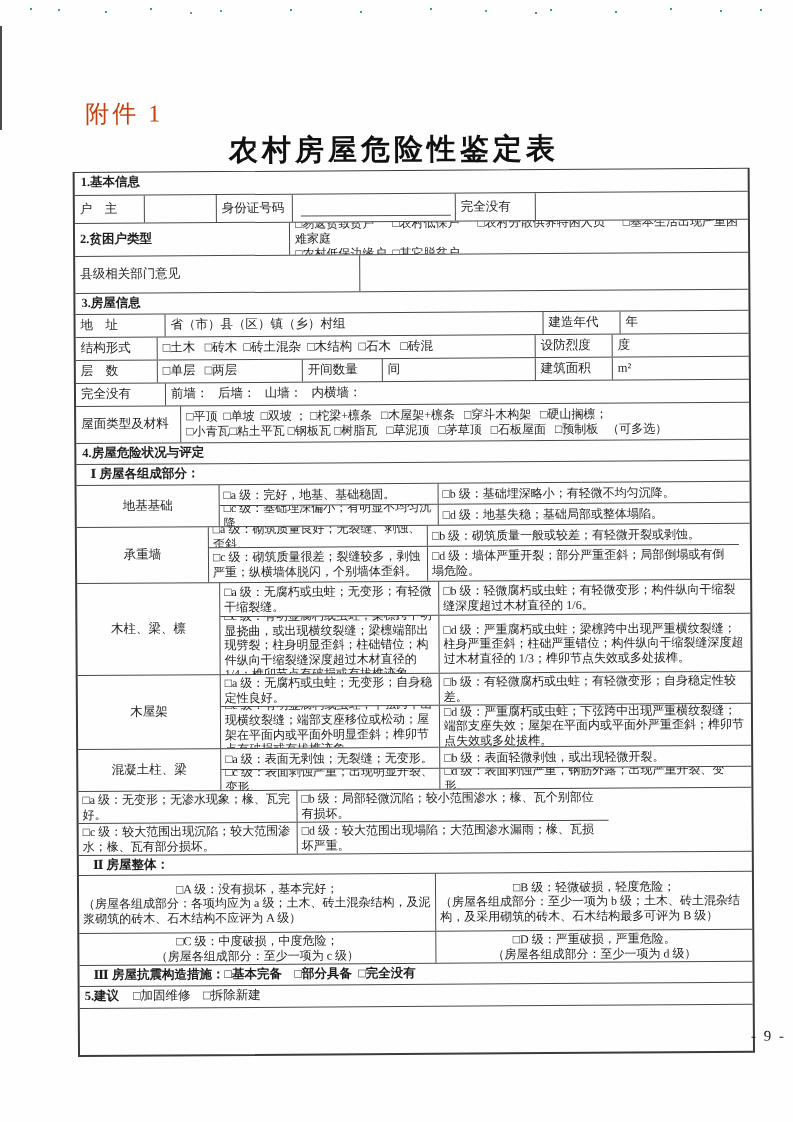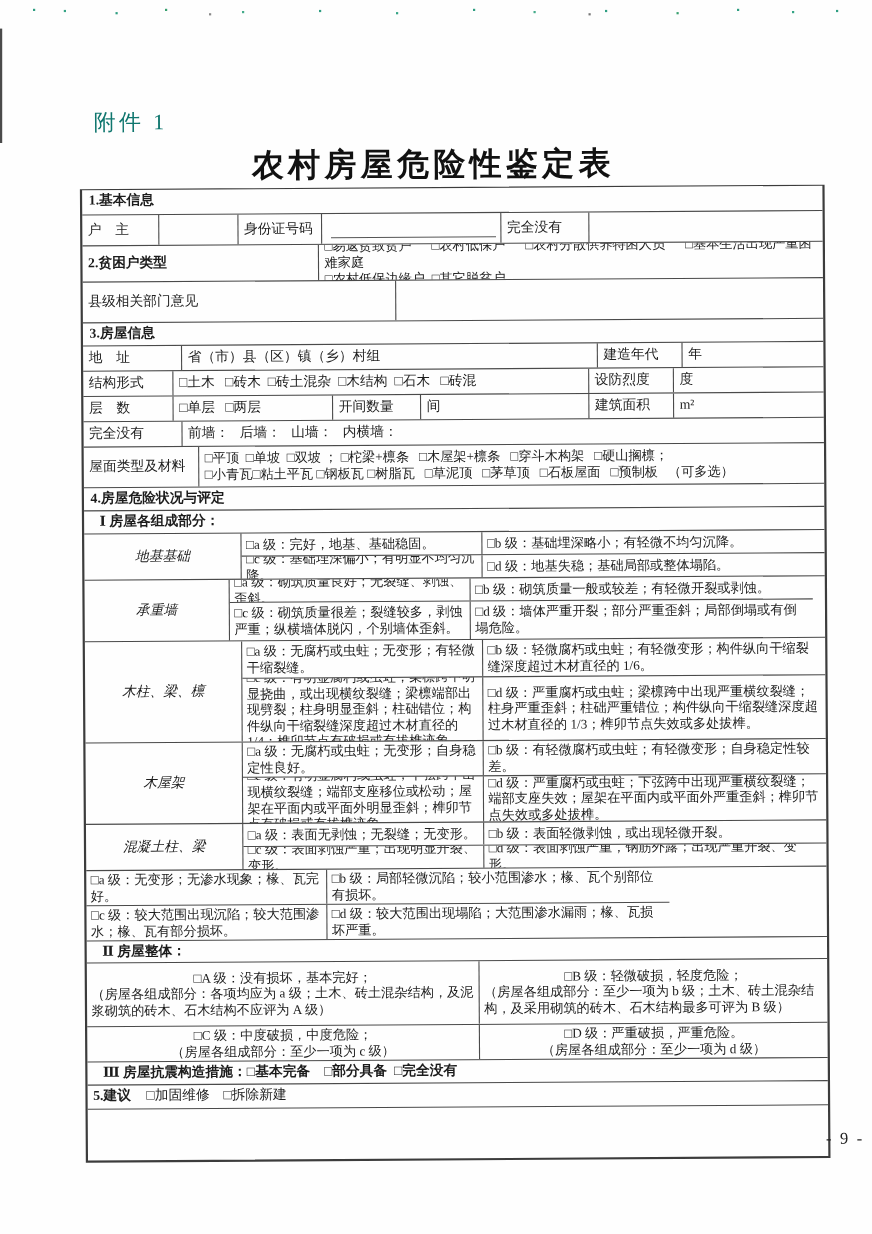--- a/index.html
+++ b/index.html
@@ -5,39 +5,39 @@
   html,body{margin:0;padding:0;}
   body{width:793px;height:1122px;background:#f3f3f1;font-family:"Liberation Serif","DejaVu Serif",serif;}
   .sheet{position:relative;width:793px;height:1122px;background:#fefefe;overflow:hidden;color:#1d1d1d;}
   .tilt{position:absolute;left:0;top:0;width:793px;height:1122px;transform:rotate(-0.35deg);transform-origin:400px 560px;}
   
   .top-noise{position:absolute;left:30px;top:8px;width:2px;height:2px;background:#2f9e82;
     box-shadow:28px 1px #35a485,75px 3px #2f9e82,120px 0 #38a06f,190px 2px #44ab8a,260px 1px #2f9e82,
     330px 3px #35a485,400px 0 #2f9e82,455px 2px #44ab8a,520px 1px #2f9e82,585px 3px #38a06f,
     640px 0 #2f9e82,690px 2px #35a485,730px 1px #2f9e82,505px 4px #777,160px 4px #8a8a8a;}
   .left-streak{position:absolute;left:0;top:26px;width:2px;height:104px;background:#2b2b2b;opacity:.85;}
-  .attach{position:absolute;left:88px;top:96px;font-size:20px;letter-spacing:3px;color:#0f766e;}
+  .attach{position:absolute;left:88px;top:96px;font-size:24px;letter-spacing:3px;color:#c2410c;}
   .title{position:absolute;left:0;top:130px;width:100%;text-align:center;font-size:29px;font-weight:bold;letter-spacing:4px;color:#111;}
   .pageno{position:absolute;right:10px;top:1030px;font-size:15px;letter-spacing:2px;color:#222;}
   
   .form{position:absolute;left:75px;top:170px;width:673px;border:2px solid #3c3c3c;border-top:1.6px solid #3c3c3c;
     font-family:"Liberation Serif","DejaVu Serif",serif;font-size:12.5px;line-height:1.25;color:#1c1c1c;}
   .row{display:flex;border-bottom:1px solid #4a4a4a;box-sizing:border-box;}
   .row:last-child{border-bottom:none;}
   .cell{box-sizing:border-box;padding:2px 5px;border-right:1px solid #4a4a4a;white-space:pre-wrap;overflow:hidden;}
   .cell:last-child{border-right:none;}
   .v-center{display:flex;flex-direction:column;justify-content:center;}
   .h-center{align-items:center;text-align:center;}
   .bold{font-weight:bold;}
   .sec{font-weight:bold;padding:2px 6px;}
   .small{font-size:12px;}
   .idline{position:relative;}
   .idline .under{position:absolute;left:8px;bottom:5px;width:150px;border-bottom:1.2px solid #555;}
   .sign{line-height:1.5;}
-  .comp-label{justify-content:center;display:flex;flex-direction:column;font-style:italic;}
+  .comp-label{justify-content:center;display:flex;flex-direction:column;}
   .opt-cell{font-size:12px;line-height:1.22;padding:2px 4px;}
 </style>
 </head>
 <body>
 
 <div class="sheet">
   <div class="top-noise"></div>
   <div class="left-streak"></div>
 
   <div class="tilt">

